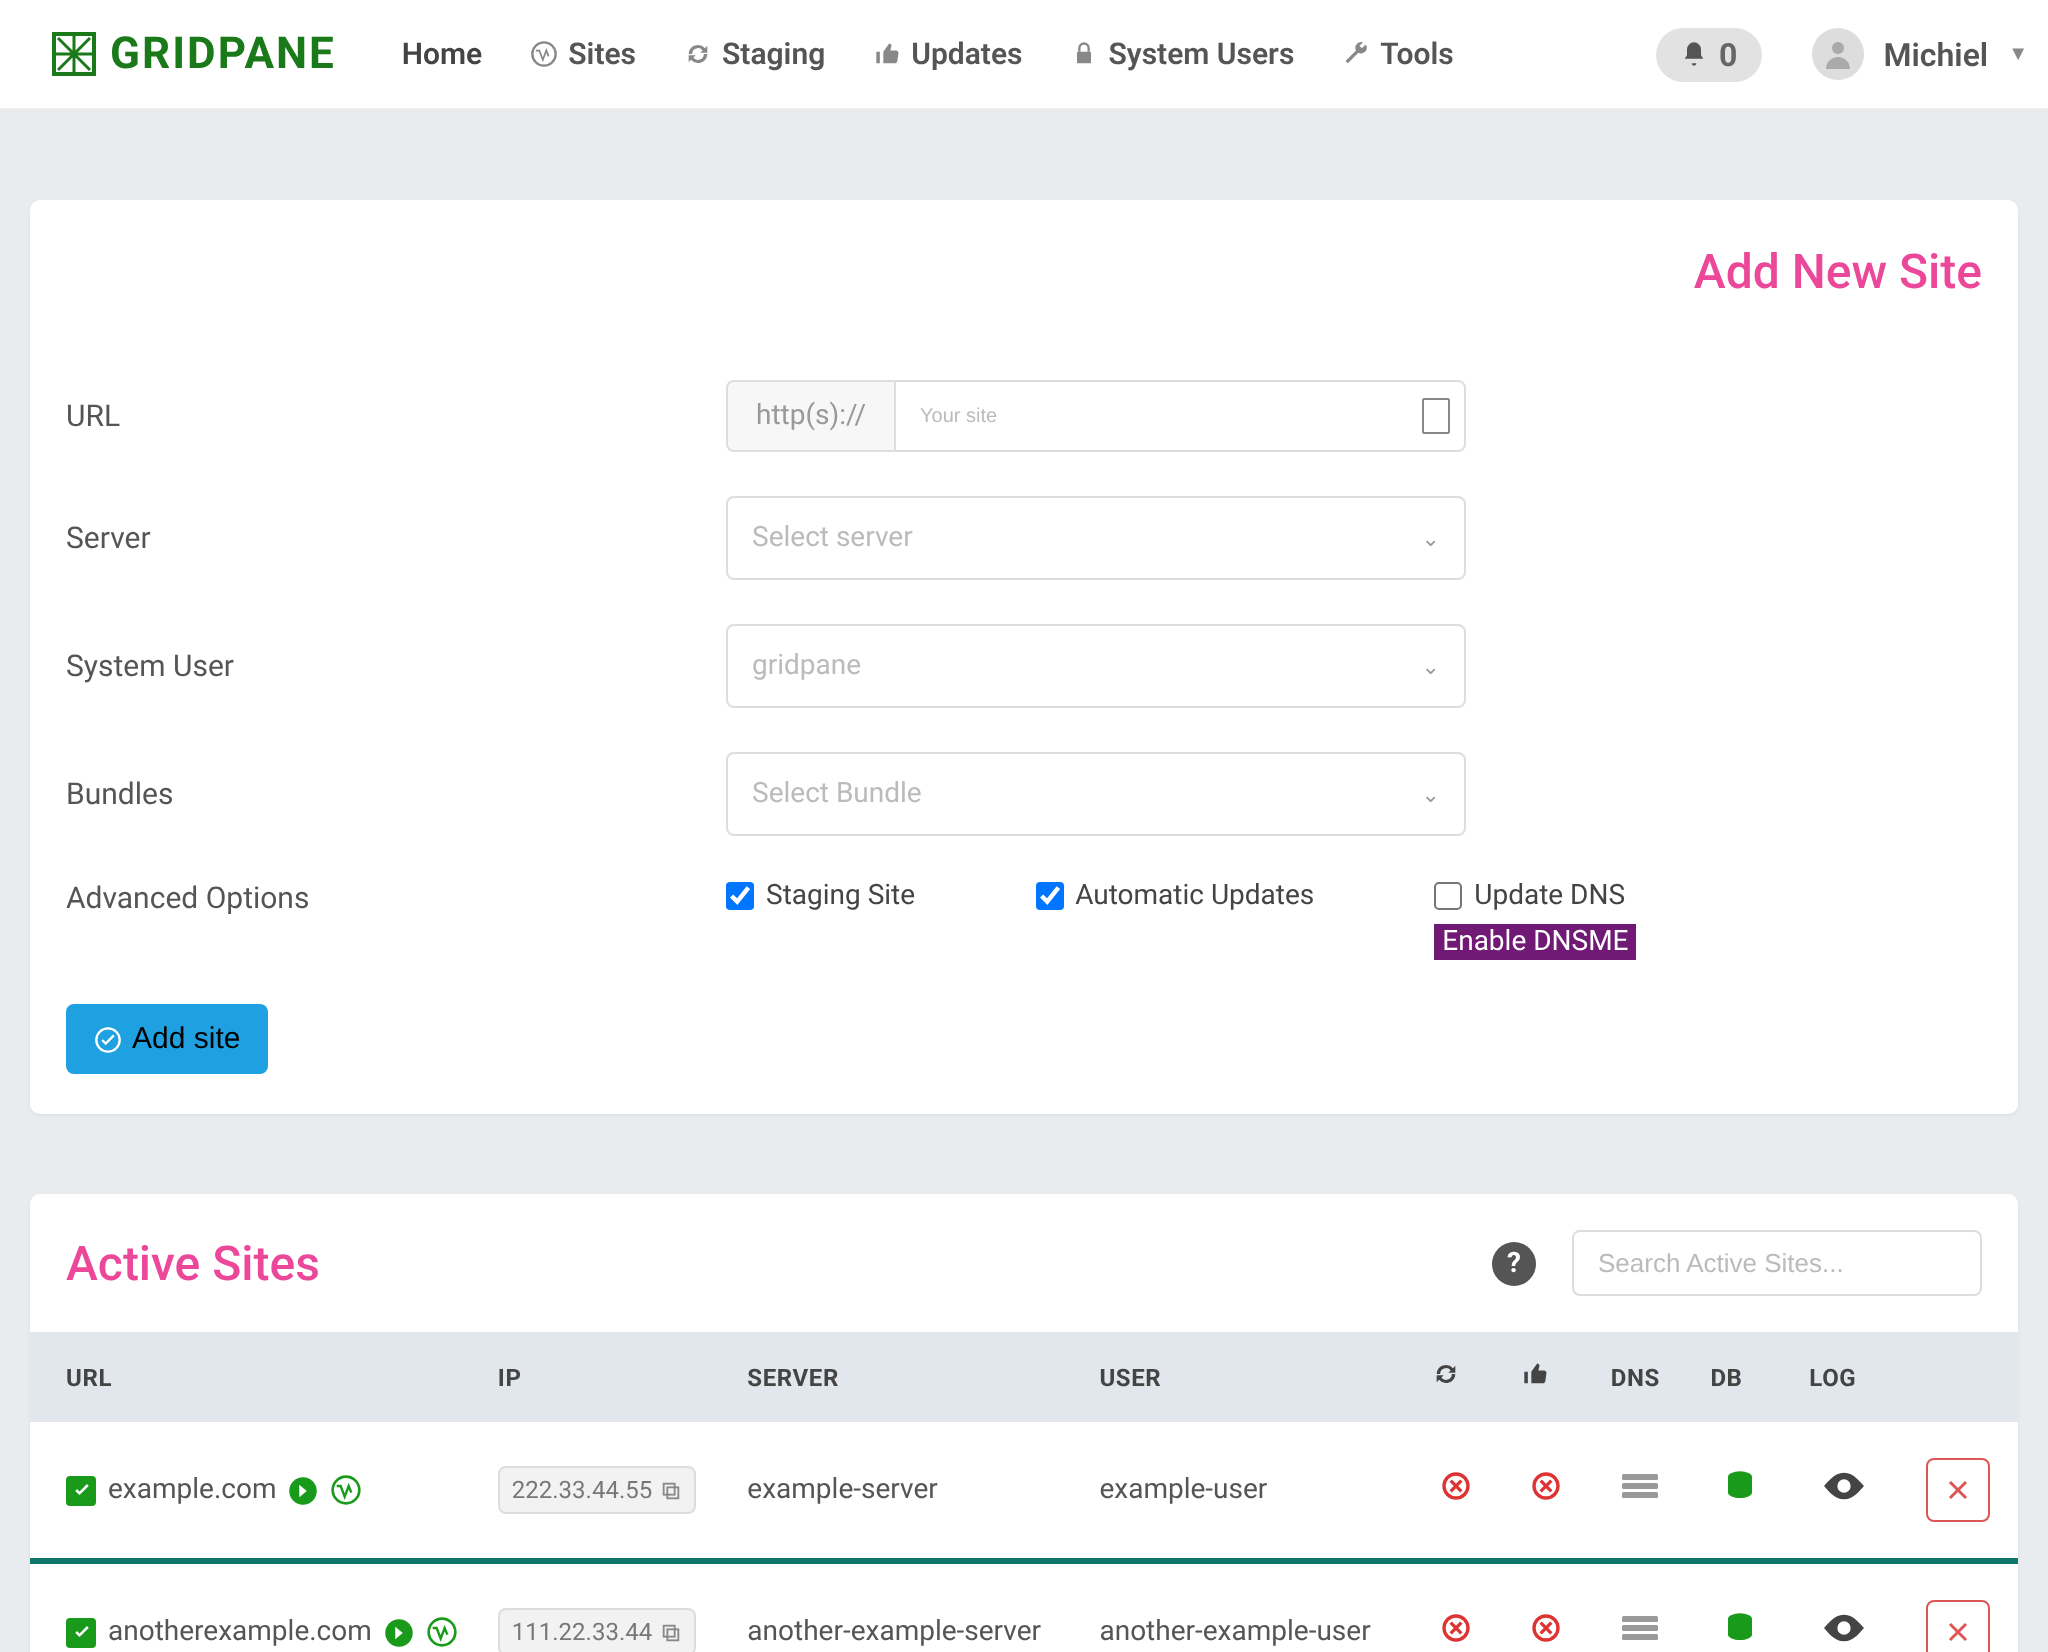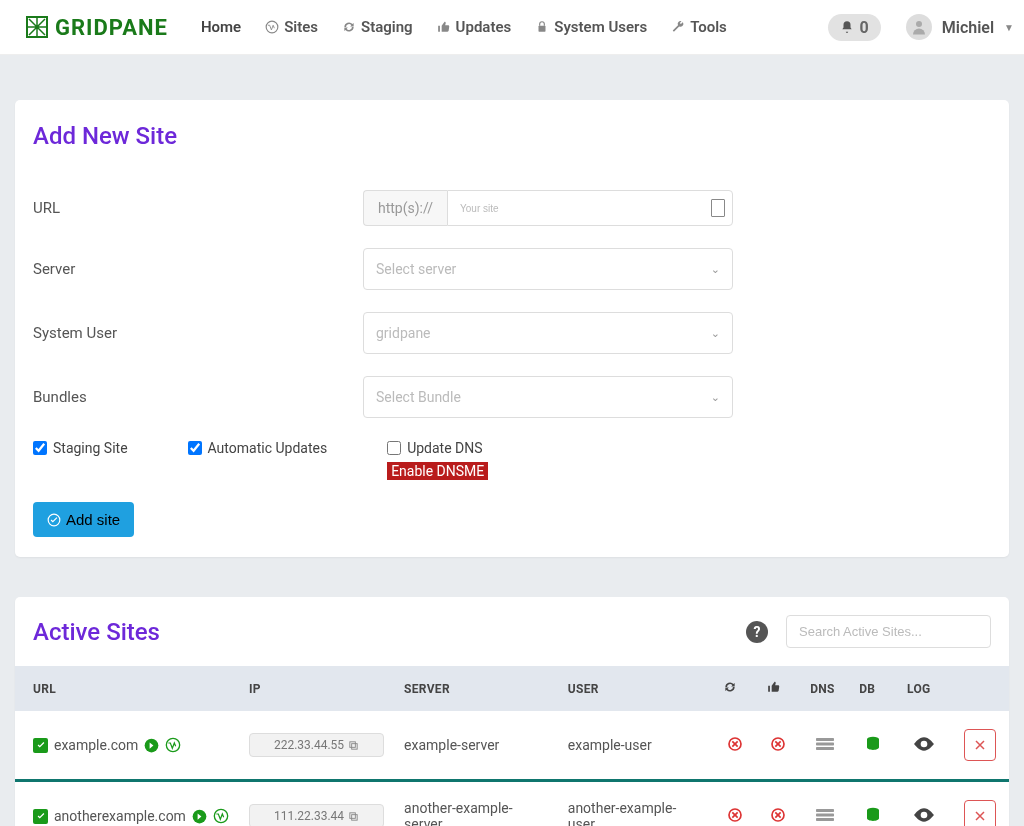--- a/index.html
+++ b/index.html
@@ -49,23 +49,24 @@
 .container { padding: 45px 15px 0 15px; }
 
 .panel {
   background:#fff;
   border-radius:5px;
   box-shadow: 0 1px 2px rgba(0,0,0,0.05);
   margin-bottom:40px;
 }
 .panel-title {
   font-size:24px;
-  color:#6d28d9;
+  color:#ec4899;
   font-weight:500;
   padding:22px 18px 10px 18px;
+  text-align:right;
 }
 .panel-body { padding: 30px 18px 20px 18px; }
 
 .form-row {
   display:flex;
   align-items:center;
   margin-bottom:22px;
 }
 .form-label {
   width: 330px;
@@ -107,21 +108,21 @@
   cursor:pointer;
   min-height:42px;
 }
 .select .chev { color:#999; font-size:11px; }
 
 .adv-opts { display:flex; align-items:flex-start; gap:60px; }
 .checkbox-wrap { display:flex; flex-direction:column; gap:6px; }
 .checkbox-item { display:flex; align-items:center; gap:6px; font-size:14px; color:#444; }
 .checkbox-item input { width:14px; height:14px; }
 .dns-link {
-  background:#b91c1c;
+  background:#701a75;
   color:#fff;
   padding:1px 4px;
   font-size:14px;
   cursor:pointer;
   display:inline-block;
 }
 
 .btn-add {
   background:#1fa0e0;
   color:#000000;
@@ -186,21 +187,21 @@
 }
 .status-sq svg{width:10px;height:10px;fill:#fff;}
 .go-icon{width:15px;height:15px;}
 .go-icon circle{fill:#1a9a1a;}
 .go-icon path{fill:#fff;}
 .wp-icon{width:16px;height:16px;fill:#1a9a1a;}
 .ip-badge {
   background:#f2f2f2;
   border:1px solid #ddd;
   border-radius:4px;
-  padding:4px 24px;
+  padding:4px 6px;
   color:#777;
   font-size:12px;
   display:inline-flex;
   align-items:center;
   gap:4px;
 }
 .ip-badge svg{width:11px;height:11px;fill:#888;}
 .icon-cell { text-align:center; }
 .red-circle {
   width:16px; height:16px; display:inline-flex;align-items:center;justify-content:center;
@@ -333,20 +334,21 @@
         <div class="form-label">Bundles</div>
         <div class="form-field">
           <div class="select">
             <span>Select Bundle</span>
             <span class="chev">⌄</span>
           </div>
         </div>
       </div>
 
       <div class="form-row" style="align-items:flex-start;">
+        <div class="form-label">Advanced Options</div>
         <div class="adv-opts">
           <label class="checkbox-item">
             <input type="checkbox" checked="" style="">
             <span>Staging Site</span>
           </label>
           <label class="checkbox-item">
             <input type="checkbox" checked="" style="">
             <span>Automatic Updates</span>
           </label>
           <div class="checkbox-wrap">

